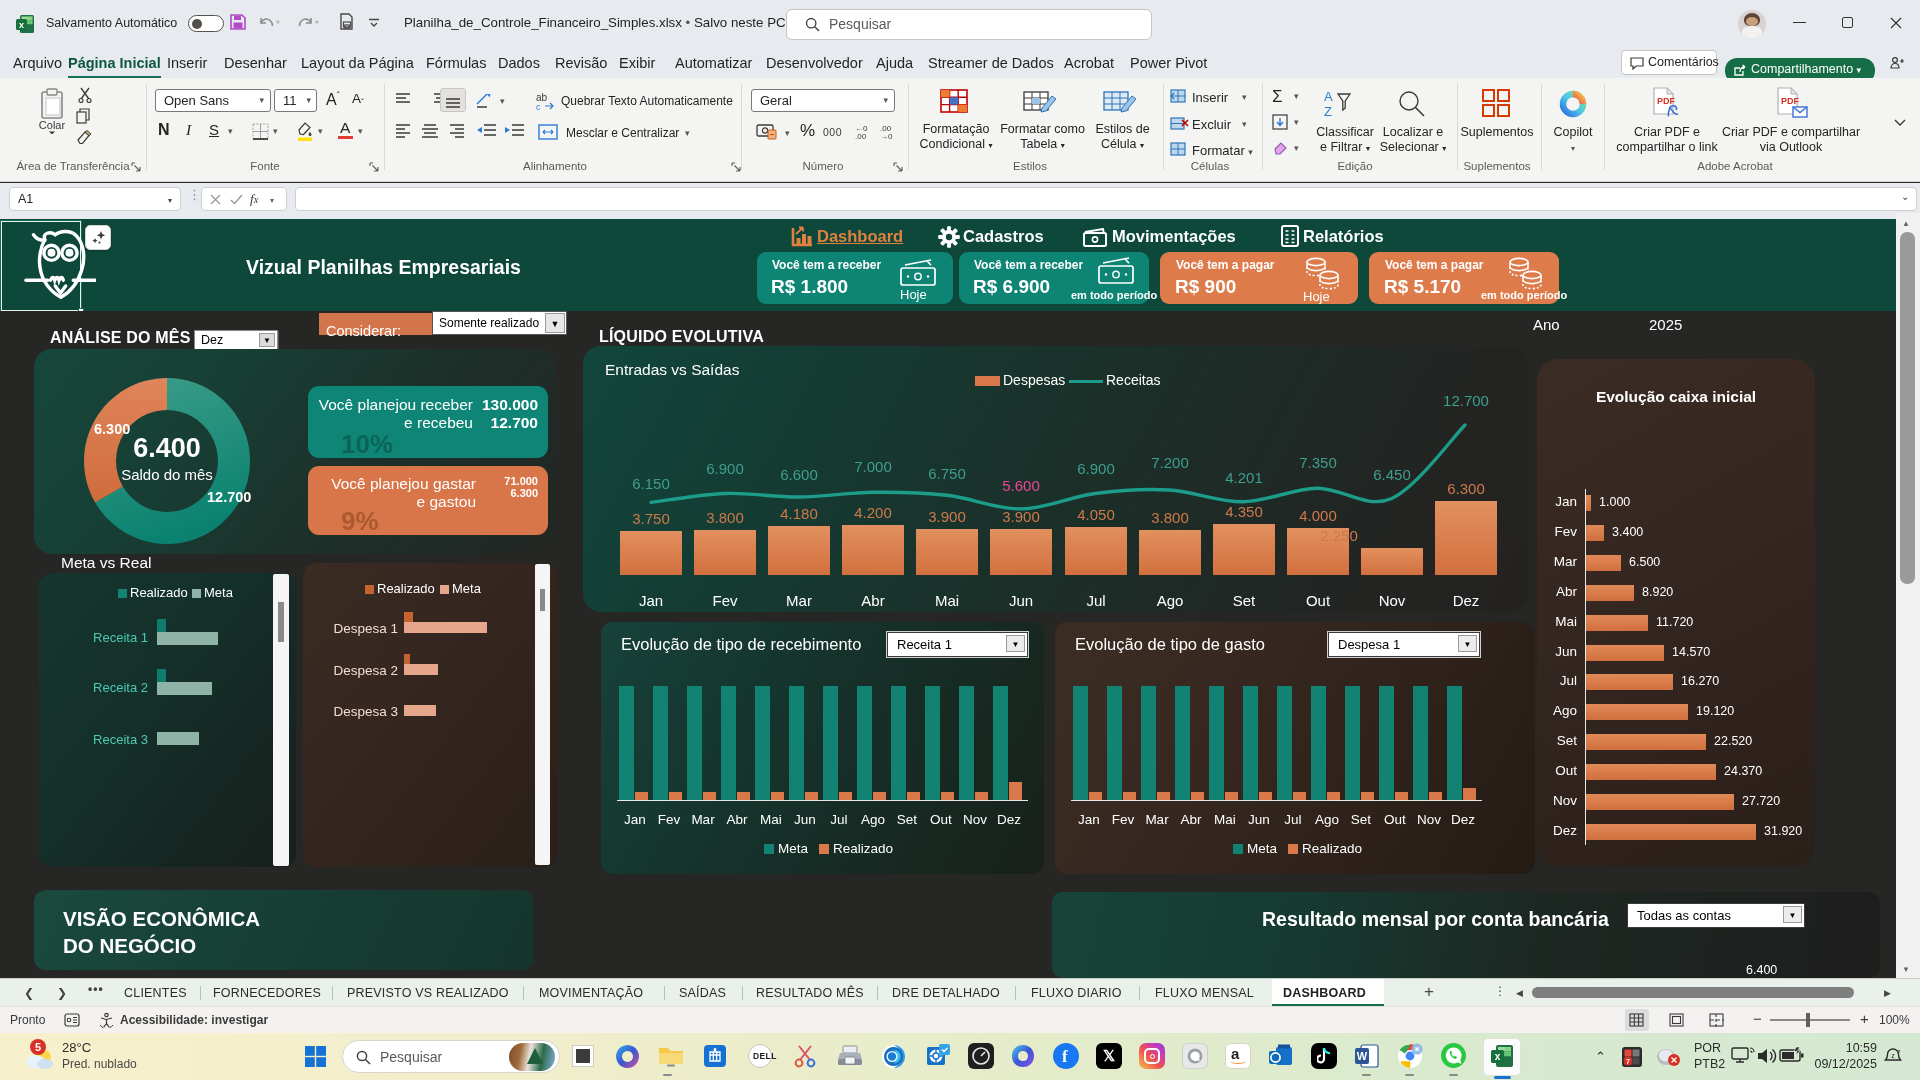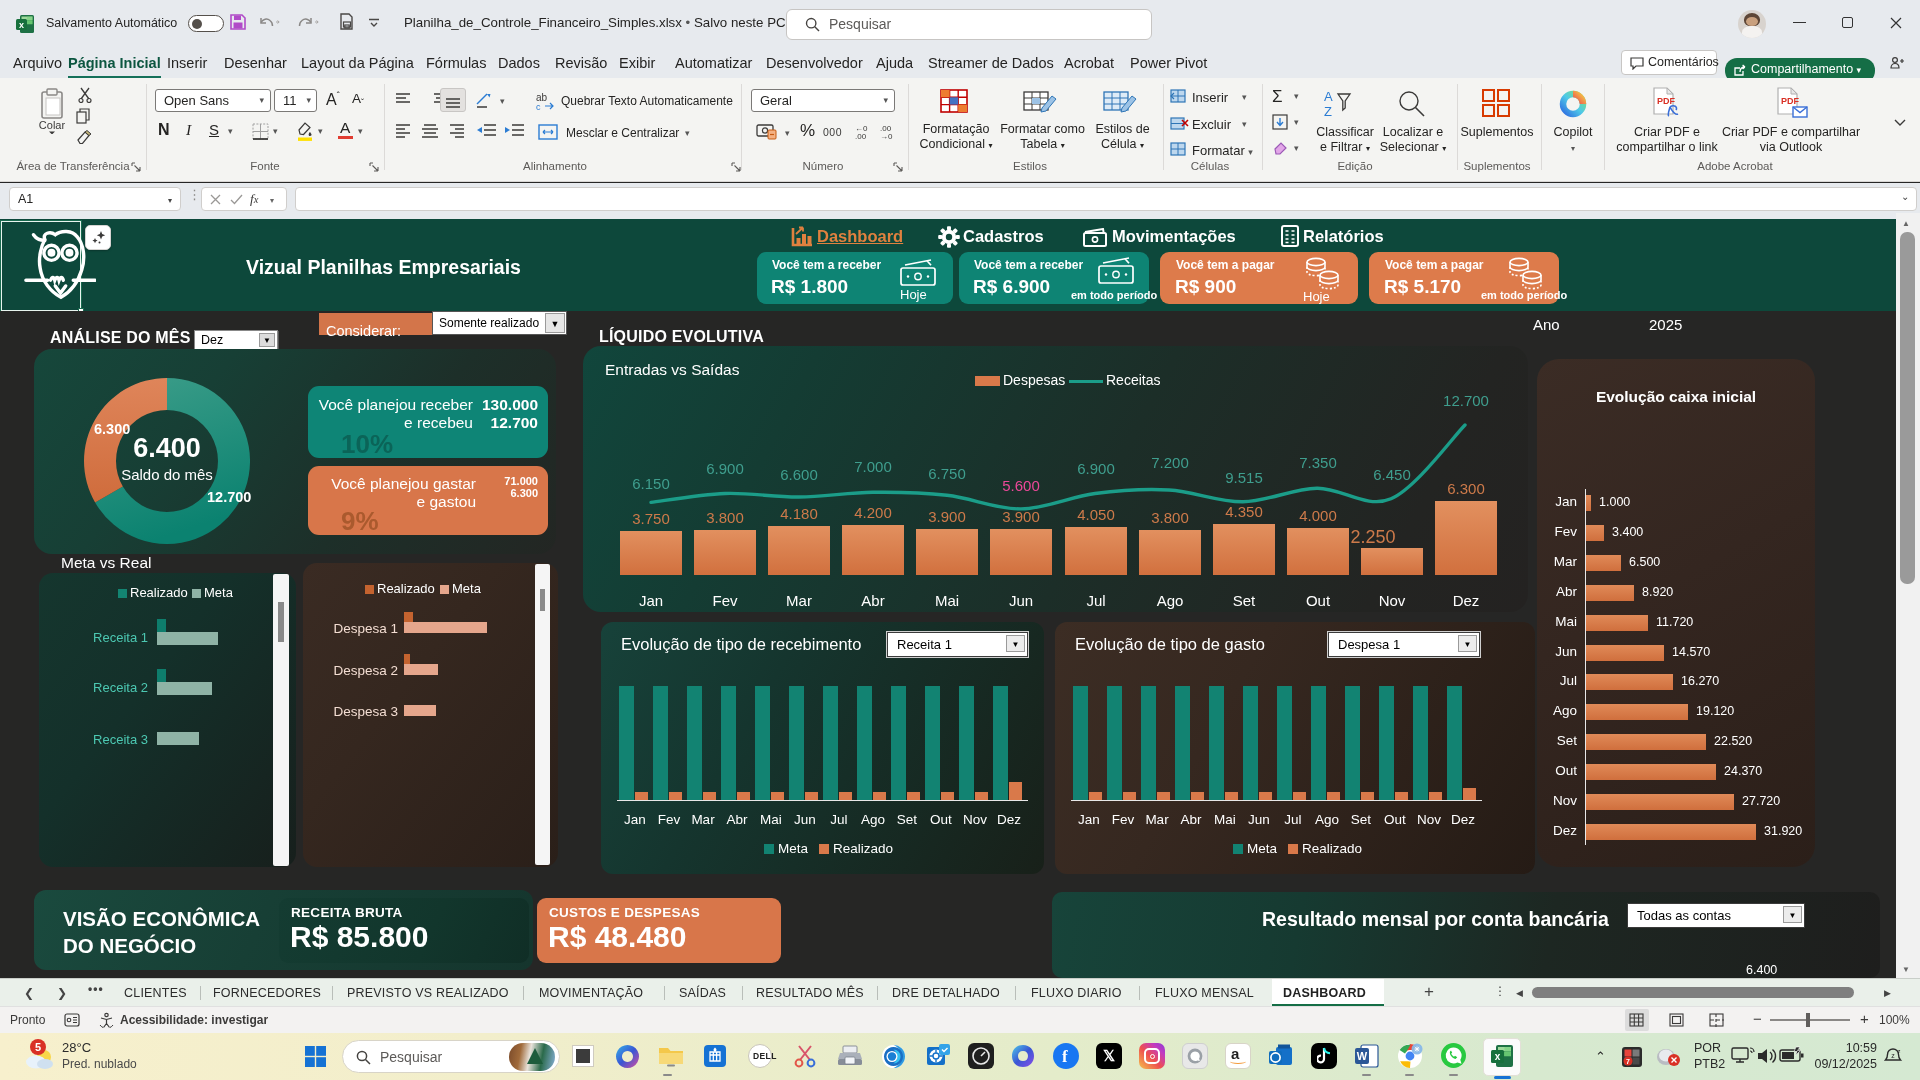--- a/index.html
+++ b/index.html
@@ -668,28 +668,28 @@
       <div class="abs" style="left:1065px;top:216px;width:62px;height:48px;background:linear-gradient(180deg,#e2905f 0%,#d1703e 100%)"></div>
       <div class="abs" style="left:1061px;top:195px;width:70px;text-align:center;font-size:15px;color:#cd7a4a">4.050</div>
       <div class="abs" style="left:1056px;top:149px;width:80px;text-align:center;font-size:15px;color:#3f9e8e">6.900</div>
       <div class="abs" style="left:1061px;top:281px;width:70px;text-align:center;font-size:15px;color:#fff">Jul</div>
       <div class="abs" style="left:1139px;top:219px;width:62px;height:45px;background:linear-gradient(180deg,#e2905f 0%,#d1703e 100%)"></div>
       <div class="abs" style="left:1135px;top:198px;width:70px;text-align:center;font-size:15px;color:#cd7a4a">3.800</div>
       <div class="abs" style="left:1130px;top:143px;width:80px;text-align:center;font-size:15px;color:#3f9e8e">7.200</div>
       <div class="abs" style="left:1135px;top:281px;width:70px;text-align:center;font-size:15px;color:#fff">Ago</div>
       <div class="abs" style="left:1213px;top:213px;width:62px;height:51px;background:linear-gradient(180deg,#e2905f 0%,#d1703e 100%)"></div>
       <div class="abs" style="left:1209px;top:192px;width:70px;text-align:center;font-size:15px;color:#cd7a4a">4.350</div>
-      <div class="abs" style="left:1204px;top:158px;width:80px;text-align:center;font-size:15px;color:#3f9e8e">9.515</div>
+      <div class="abs" style="left:1204px;top:158px;width:80px;text-align:center;font-size:15px;color:#3f9e8e">4.201</div>
       <div class="abs" style="left:1209px;top:281px;width:70px;text-align:center;font-size:15px;color:#fff">Set</div>
       <div class="abs" style="left:1287px;top:217px;width:62px;height:47px;background:linear-gradient(180deg,#e2905f 0%,#d1703e 100%)"></div>
       <div class="abs" style="left:1283px;top:196px;width:70px;text-align:center;font-size:15px;color:#cd7a4a">4.000</div>
       <div class="abs" style="left:1278px;top:143px;width:80px;text-align:center;font-size:15px;color:#3f9e8e">7.350</div>
       <div class="abs" style="left:1283px;top:281px;width:70px;text-align:center;font-size:15px;color:#fff">Out</div>
       <div class="abs" style="left:1361px;top:237px;width:62px;height:27px;background:linear-gradient(180deg,#e2905f 0%,#d1703e 100%)"></div>
-      <div class="abs" style="left:1338px;top:216px;width:70px;text-align:center;font-size:18px;color:#cd7a4a">2.250</div>
+      <div class="abs" style="left:1304px;top:216px;width:70px;text-align:center;font-size:15px;color:#cd7a4a">2.250</div>
       <div class="abs" style="left:1352px;top:155px;width:80px;text-align:center;font-size:15px;color:#3f9e8e">6.450</div>
       <div class="abs" style="left:1357px;top:281px;width:70px;text-align:center;font-size:15px;color:#fff">Nov</div>
       <div class="abs" style="left:1435px;top:190px;width:62px;height:74px;background:linear-gradient(180deg,#e2905f 0%,#d1703e 100%)"></div>
       <div class="abs" style="left:1431px;top:169px;width:70px;text-align:center;font-size:15px;color:#cd7a4a">6.300</div>
       <div class="abs" style="left:1426px;top:81px;width:80px;text-align:center;font-size:15px;color:#3f9e8e">12.700</div>
       <div class="abs" style="left:1431px;top:281px;width:70px;text-align:center;font-size:15px;color:#fff">Dez</div>
     </div>
 
     <div class="panel" style="left:601px;top:311px;width:443px;height:252px;border-radius:12px;background:linear-gradient(120deg,#17423a 0%,#15352e 35%,#182019 100%)">
       <div class="abs w" style="left:20px;top:13px;font-size:16.5px">Evolução de tipo de recebimento</div>
@@ -832,28 +832,20 @@
       <div class="abs" style="left:205px;top:435px;font-size:12.5px;color:#fff">27.720</div>
       <div class="abs" style="left:0;top:464px;width:40px;text-align:right;font-size:13.5px;color:#fff">Dez</div>
       <div class="abs" style="left:49px;top:465px;width:170px;height:16px;background:linear-gradient(180deg,#e08a58 0%,#d06f3d 100%)"></div>
       <div class="abs" style="left:227px;top:465px;font-size:12.5px;color:#fff">31.920</div>
     </div>
     </div>
 
     <div class="panel" style="left:34px;top:579px;width:499px;height:80px;border-radius:12px;background:linear-gradient(115deg,#1a4a3e 0%,#173f35 45%,#15352d 100%)">
       <div class="abs w bold" style="left:29px;top:15px;font-size:20.5px;line-height:27px">VISÃO ECONÔMICA<br>DO NEGÓCIO</div>
     </div>
-    <div class="panel" style="left:279px;top:587px;width:250px;height:65px;border-radius:9px;background:linear-gradient(115deg,#143c32 0%,#12362c 60%,#102e26 100%)">
-      <div class="abs w bold" style="left:12px;top:7px;font-size:13.5px;letter-spacing:.3px">RECEITA BRUTA</div>
-      <div class="abs w bold" style="left:11px;top:22px;font-size:30px">R$ 85.800</div>
-    </div>
-    <div class="panel" style="left:537px;top:587px;width:244px;height:65px;border-radius:9px;background:#d8764a">
-      <div class="abs w bold" style="left:12px;top:7px;font-size:13.5px;letter-spacing:.3px">CUSTOS E DESPESAS</div>
-      <div class="abs w bold" style="left:11px;top:22px;font-size:30px">R$ 48.480</div>
-    </div>
     <div class="panel" style="left:1052px;top:581px;width:828px;height:86px;border-radius:10px;background:linear-gradient(100deg,#17443a 0%,#163a31 30%,#1d2722 60%,#1e1e1d 100%)">
       <div class="abs w bold" style="left:210px;top:16px;font-size:19.5px">Resultado mensal por conta bancária</div>
       <div class="abs" style="left:575px;top:11px;width:178px;height:25px;background:#fff;border:1.4px solid #3a3a3a;font-size:13px;color:#000;padding:4px 0 0 9px">Todas as contas
         <div class="abs" style="right:2px;top:2px;width:19px;height:17px;background:#ececec;border:1px solid #9a9a9a;text-align:center;font-size:8px;line-height:17px;color:#000">▼</div>
       </div>
       <div class="abs w" style="left:694px;top:71px;font-size:12.5px">6.400</div>
     </div>
   </div>
   <div class="abs" id="vscroll">
     <div class="abs" style="left:5px;top:-22px;font-size:10px;color:#444">⌄</div>

